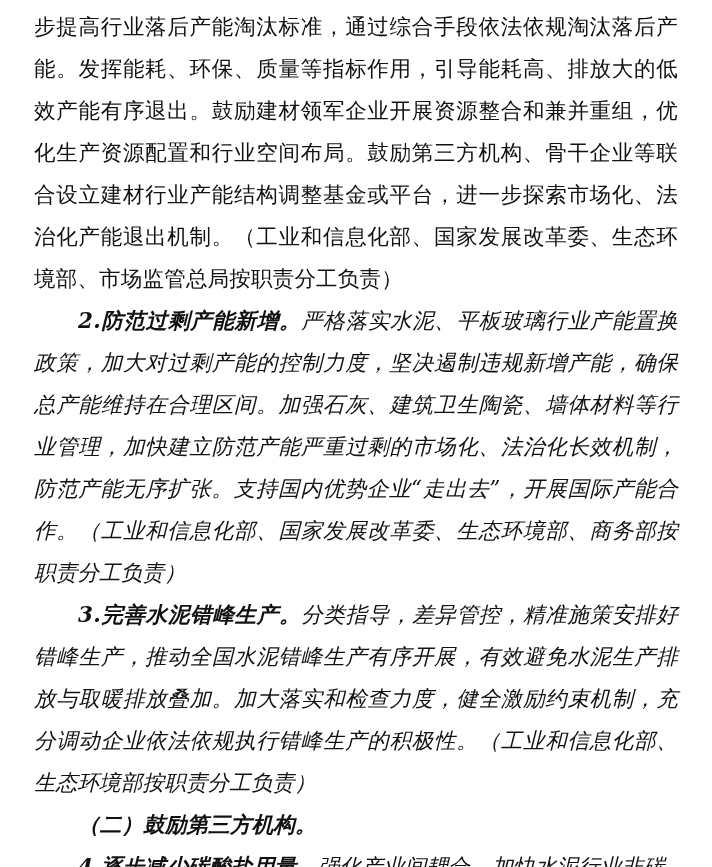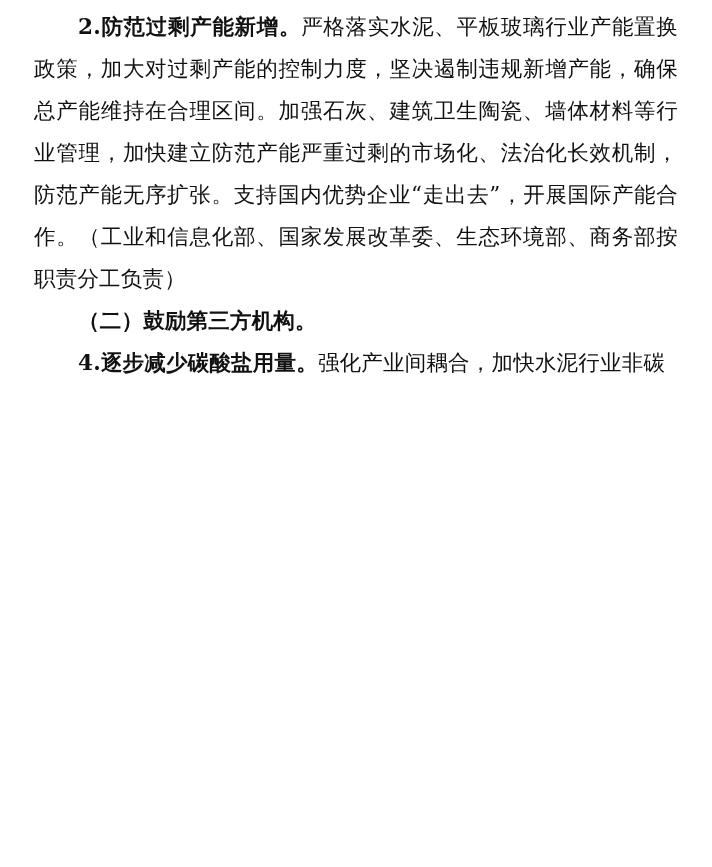--- a/index.html
+++ b/index.html
@@ -25,27 +25,30 @@
     font-size: 21.5px;
     line-height: 42px;
     text-align: justify;
     text-justify: inter-ideograph;
     letter-spacing: 0.2px;
     margin: 0;
     color: #111;
   }
   .indent {
     text-indent: 2.05em;
+    font-style: italic;
   }
   .heading-run {
     font-weight: bold;
   }
 </style>
 </head>
 <body>
 
 <div class="page">
   <div id="content">
+      <p class="para"><span>步提高行业落后产能淘汰标准，通过综合手段依法依规淘汰落后产能。发挥能耗、环保、质量等指标作用，引导能耗高、排放大的低效产能有序退出。鼓励建材领军企业开展资源整合和兼并重组，优化生产资源配置和行业空间布局。鼓励第三方机构、骨干企业等联合设立建材行业产能结构调整基金或平台，进一步探索市场化、法治化产能退出机制。（工业和信息化部、国家发展改革委、生态环境部、市场监管总局按职责分工负责）</span></p>
       <p class="para indent"><span class="heading-run">2.防范过剩产能新增。</span><span>严格落实水泥、平板玻璃行业产能置换政策，加大对过剩产能的控制力度，坚决遏制违规新增产能，确保总产能维持在合理区间。加强石灰、建筑卫生陶瓷、墙体材料等行业管理，加快建立防范产能严重过剩的市场化、法治化长效机制，防范产能无序扩张。支持国内优势企业“走出去”，开展国际产能合作。（工业和信息化部、国家发展改革委、生态环境部、商务部按职责分工负责）</span></p>
+      <p class="para indent"><span class="heading-run">3.完善水泥错峰生产。</span><span>分类指导，差异管控，精准施策安排好错峰生产，推动全国水泥错峰生产有序开展，有效避免水泥生产排放与取暖排放叠加。加大落实和检查力度，健全激励约束机制，充分调动企业依法依规执行错峰生产的积极性。（工业和信息化部、生态环境部按职责分工负责）</span></p>
       <p class="para indent"><span class="heading-run">（二）鼓励第三方机构。</span></p>
       <p class="para indent"><span class="heading-run">4.逐步减少碳酸盐用量。</span><span>强化产业间耦合，加快水泥行业非碳</span></p>
     </div>
 </div>
 
 </body></html>

